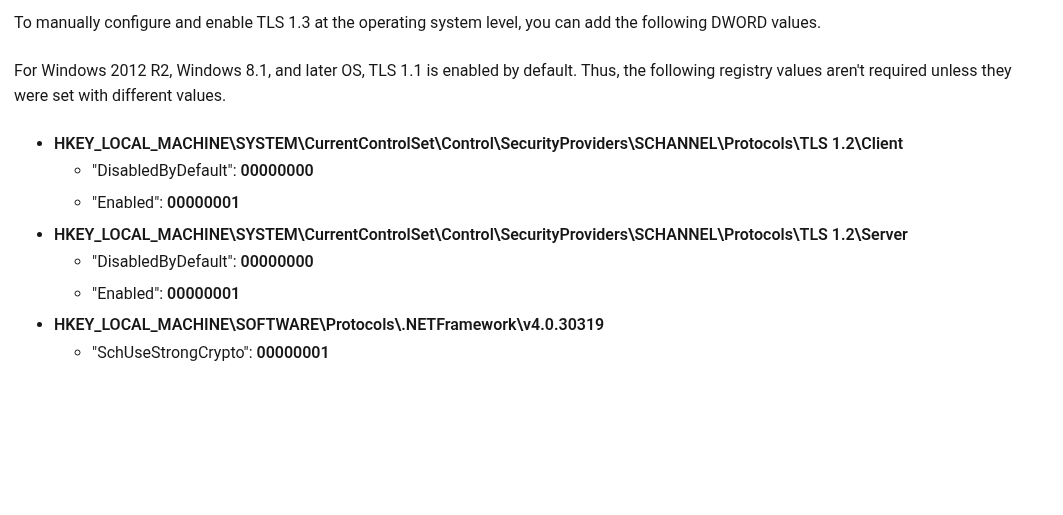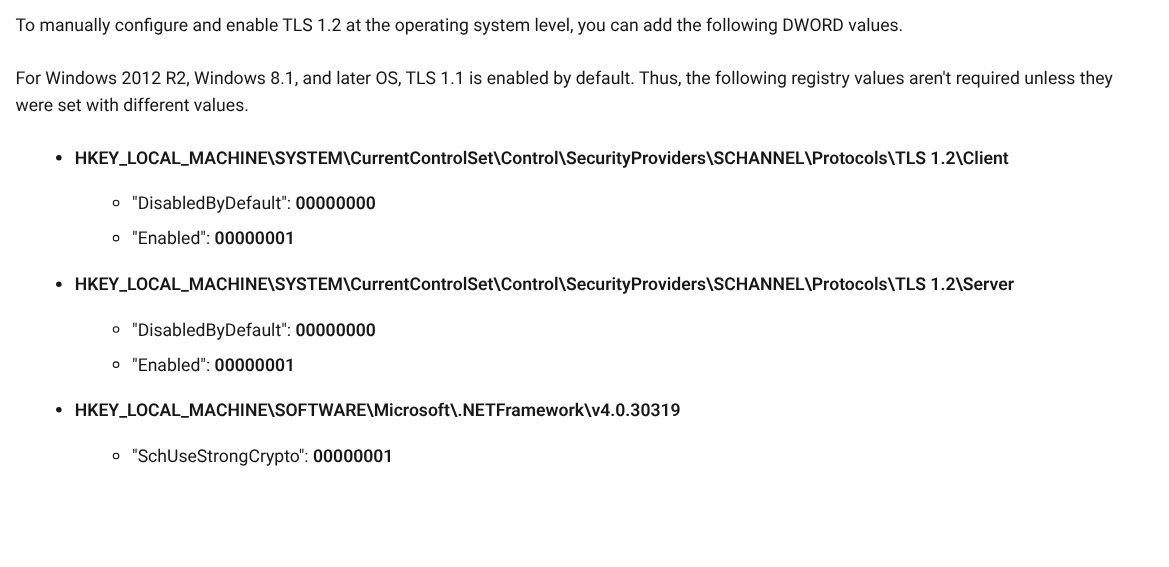--- a/index.html
+++ b/index.html
@@ -8,38 +8,38 @@
       line-height: 1.6;
       color: #171717;
       margin: 0;
       padding: 10px 14px;
       max-width: 1063px;
     }
     p {
       margin: 0 0 22px 0;
     }
     ul {
-      margin: 16px;
+      margin: 2px;
       padding-left: 38px;
     }
     ul ul {
       padding-left: 36px;
       list-style-type: circle;
     }
     li {
       margin-bottom: 6px;
     }
     .bold {
       font-weight: 600;
     }
   </style>
 </head>
 <body>
 
-<p>To manually configure and enable TLS 1.2 at the operating system level, you can add the following DWORD values.</p>
+<p>To manually configure and enable TLS 1.3 at the operating system level, you can add the following DWORD values.</p>
 <p>For Windows 2012 R2, Windows 8.1, and later OS, TLS 1.1 is enabled by default. Thus, the following registry values aren't required unless they were set with different values.</p>
 
 <ul>
   <li>
     <span class="bold">HKEY_LOCAL_MACHINE\SYSTEM\CurrentControlSet\Control\SecurityProviders\SCHANNEL\Protocols\TLS 1.2\Client</span>
     <ul>
       <li>
         <span>"DisabledByDefault": </span><span class="bold">00000000</span>
       </li>
       <li>
@@ -52,20 +52,20 @@
     <ul>
       <li>
         <span>"DisabledByDefault": </span><span class="bold">00000000</span>
       </li>
       <li>
         <span>"Enabled": </span><span class="bold">00000001</span>
       </li>
     </ul>
   </li>
   <li>
-    <span class="bold">HKEY_LOCAL_MACHINE\SOFTWARE\Microsoft\.NETFramework\v4.0.30319</span>
+    <span class="bold">HKEY_LOCAL_MACHINE\SOFTWARE\Protocols\.NETFramework\v4.0.30319</span>
     <ul>
       <li>
         <span>"SchUseStrongCrypto": </span><span class="bold">00000001</span>
       </li>
     </ul>
   </li>
 </ul>
 
 </body></html>

